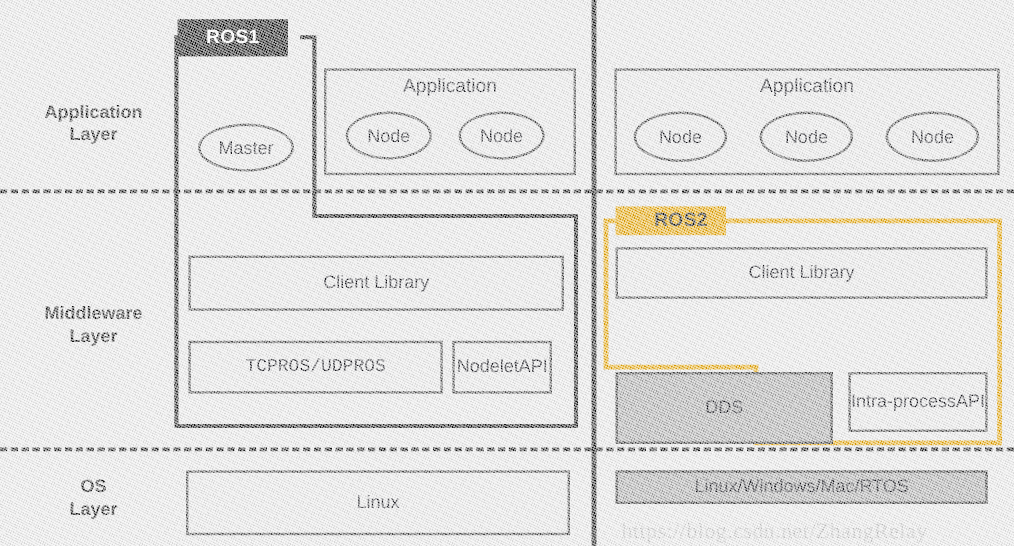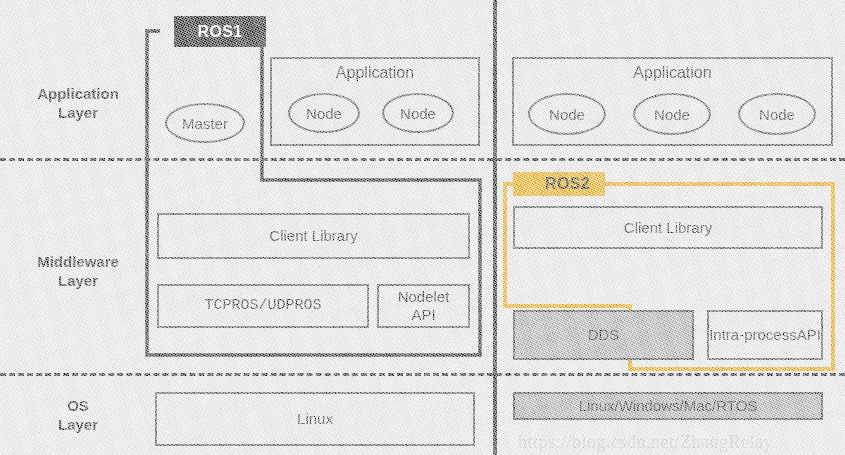--- a/index.html
+++ b/index.html
@@ -175,54 +175,54 @@
     <div>Layer</div>
   </div>
 
   <svg class="outline-svg" viewBox="0 0 845 455">
 
     <path d="M 250,31 L 262,31 L 262,180 L 480,180 L 480,355 L 147,355 L 147,31 L 160,31" fill="none" stroke="#141414" stroke-width="3.4" stroke-linejoin="miter"></path>
 
     <path d="M 600,184 L 833,184 L 833,369 L 630,369 L 630,306 L 505,306 L 505,184 L 518,184" fill="none" stroke="#e6a400" stroke-width="4" stroke-linejoin="miter"></path>
   </svg>
 
-  <div class="tag dark" style="left:174px; top:16px; width:92px; height:31px;">ROS1</div>
+  <div class="tag dark" style="left:148px; top:16px; width:92px; height:31px;">ROS1</div>
 
   <div class="tag amber" style="left:513px; top:172px; width:92px; height:24px;padding-left:17px;">ROS2</div>
 
   <div class="ellipse" style="left:165px; top:103px; width:80px; height:40px;">Master</div>
 
   <div class="box app-group" style="left:270px; top:57px; width:210px; height:89px;">
     <span class="app-title">Application</span>
   </div>
   <div class="ellipse" style="left:288px; top:93px; width:72px; height:40px;">Node</div>
   <div class="ellipse" style="left:382px; top:93px; width:72px; height:40px;">Node</div>
 
   <div class="box" style="left:157px; top:213px; width:313px; height:46px;">Client Library</div>
 
   <div class="box" style="left:157px; top:284px; width:212px; height:44px;font-family:Liberation Mono, monospace;">TCPROS/UDPROS</div>
 
-  <div class="box" style="left:377px; top:284px; width:93px; height:44px; flex-direction:column;">
+  <div class="box" style="left:377px; top:284px; width:83px; height:44px; flex-direction:row;">
     <span>Nodelet</span>
     <span>API</span>
   </div>
 
   <div class="box" style="left:155px; top:392px; width:320px; height:54px;">Linux</div>
 
   <div class="box app-group" style="left:512px; top:57px; width:321px; height:89px;">
     <span class="app-title">Application</span>
   </div>
   <div class="ellipse" style="left:528px; top:93px; width:78px; height:42px;">Node</div>
   <div class="ellipse" style="left:633px; top:93px; width:78px; height:42px;">Node</div>
   <div class="ellipse" style="left:738px; top:93px; width:78px; height:42px;">Node</div>
 
   <div class="box" style="left:513px; top:206px; width:310px; height:43px;">Client Library</div>
 
 
-  <div class="box gray" style="left:513px; top:310px; width:181px; height:50px;">DDS</div>
+  <div class="box gray" style="left:513px; top:310px; width:181px; height:60px;">DDS</div>
 
   <div class="box" style="left:707px; top:310px; width:116px; height:50px; flex-direction:row;">
     <span>Intra-process</span>
     <span>API</span>
   </div>
 
   <div class="box gray" style="left:513px; top:392px; width:310px; height:28px;">Linux/Windows/Mac/RTOS</div>
 
   <div class="watermark" style="left:518px; top:432px;">https://blog.csdn.net/ZhangRelay</div>
 

